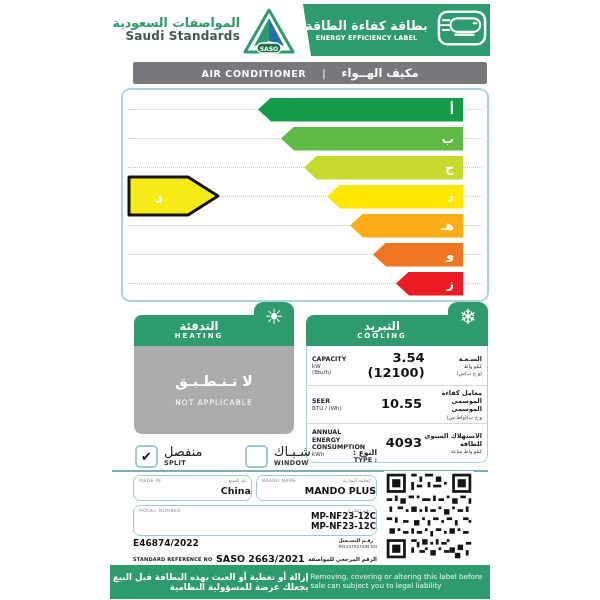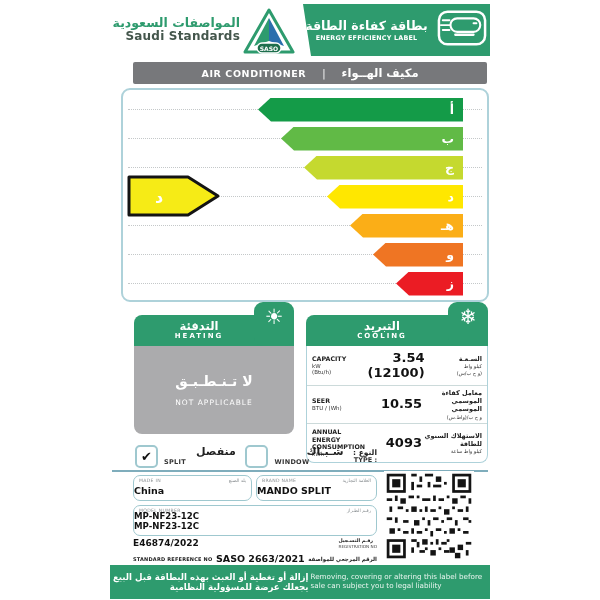--- a/index.html
+++ b/index.html
@@ -59,33 +59,33 @@
   .c-ar{width:60px;text-align:right;direction:rtl;line-height:1.25;}
   .c-ar .l1{font-size:6.5px;font-weight:bold;color:#222;}
   .c-ar .l2{font-size:5px;color:#333;}
 
   
   .type-row{position:absolute;left:25px;top:438px;width:242px;height:28px;display:flex;align-items:center;justify-content:space-between;}
   .opt{display:flex;align-items:center;gap:6px;}
   .chk{width:19px;height:19px;background:#fff;border:2px solid #9fc8cf;border-radius:5px;
     display:flex;align-items:center;justify-content:center;font-size:13px;font-weight:bold;color:#111;}
   .opt-labels{display:flex;flex-direction:column;line-height:1.15;}
-  .ol-ar{font-size:11px;font-weight:bold;color:#222;margin-left:32px;}
+  .ol-ar{font-size:13px;font-weight:normal;color:#222;}
   .ol-en{font-size:6.5px;font-weight:bold;color:#333;letter-spacing:.3px;}
   .type-label{text-align:right;line-height:1.2;}
   .tl-ar{font-size:7.5px;font-weight:bold;color:#222;}
   .tl-en{font-size:6.5px;font-weight:bold;color:#333;}
 
   .sep{position:absolute;left:2px;top:466px;width:376px;height:2px;background:#7fadbc;}
 
   
   .ibox{position:absolute;border:1.5px solid #9fc8cf;border-radius:7px;background:#fff;box-sizing:border-box;}
   .ibox .tl{position:absolute;left:5px;top:2px;font-size:4.6px;color:#8a8f92;letter-spacing:.3px;}
   .ibox .tr{position:absolute;right:5px;top:2px;font-size:4.6px;color:#8a8f92;direction:rtl;}
-  .ibox .val{position:absolute;left:0;right:0;top:9px;text-align:left;font-weight:bold;font-size:9.5px;color:#111;}
+  .ibox .val{position:absolute;left:0;right:0;top:9px;text-align:right;font-weight:bold;font-size:9.5px;color:#111;}
   .made{left:23px;top:471px;width:119px;height:26px;}
   .brand{left:146px;top:471px;width:121px;height:26px;}
   .model{left:23px;top:501px;width:244px;height:31px;}
   .model .val{top:5px;font-size:8.6px;line-height:1.2;}
   .reg{position:absolute;left:23px;top:534px;width:244px;display:flex;justify-content:space-between;align-items:center;gap:5px;}
   .reg-val{font-size:9px;font-weight:bold;color:#111;}
   .reg-labels{display:flex;flex-direction:column;line-height:1.2;text-align:left;}
   .rl-ar{font-size:4.8px;font-weight:bold;color:#222;}
   .rl-en{font-size:4.2px;color:#444;}
   .std{position:absolute;left:23px;top:549px;width:244px;display:flex;justify-content:space-between;align-items:center;}
@@ -287,21 +287,21 @@
   <div class="sep"></div>
 
   <div class="ibox made">
     <span class="tl">MADE IN</span>
     <span class="tr">بلد الصنع</span>
     <div class="val">China</div>
   </div>
   <div class="ibox brand">
     <span class="tl">BRAND NAME</span>
     <span class="tr">العلامة التجارية</span>
-    <div class="val">MANDO SPLIT</div>
+    <div class="val">MANDO PLUS</div>
   </div>
   <div class="ibox model">
     <span class="tl">MODEL NUMBER</span>
     <span class="tr">رقـم الطـراز</span>
     <div class="val">
       <div>MP-NF23-12C</div>
       <div>MP-NF23-12C</div>
     </div>
   </div>
 

